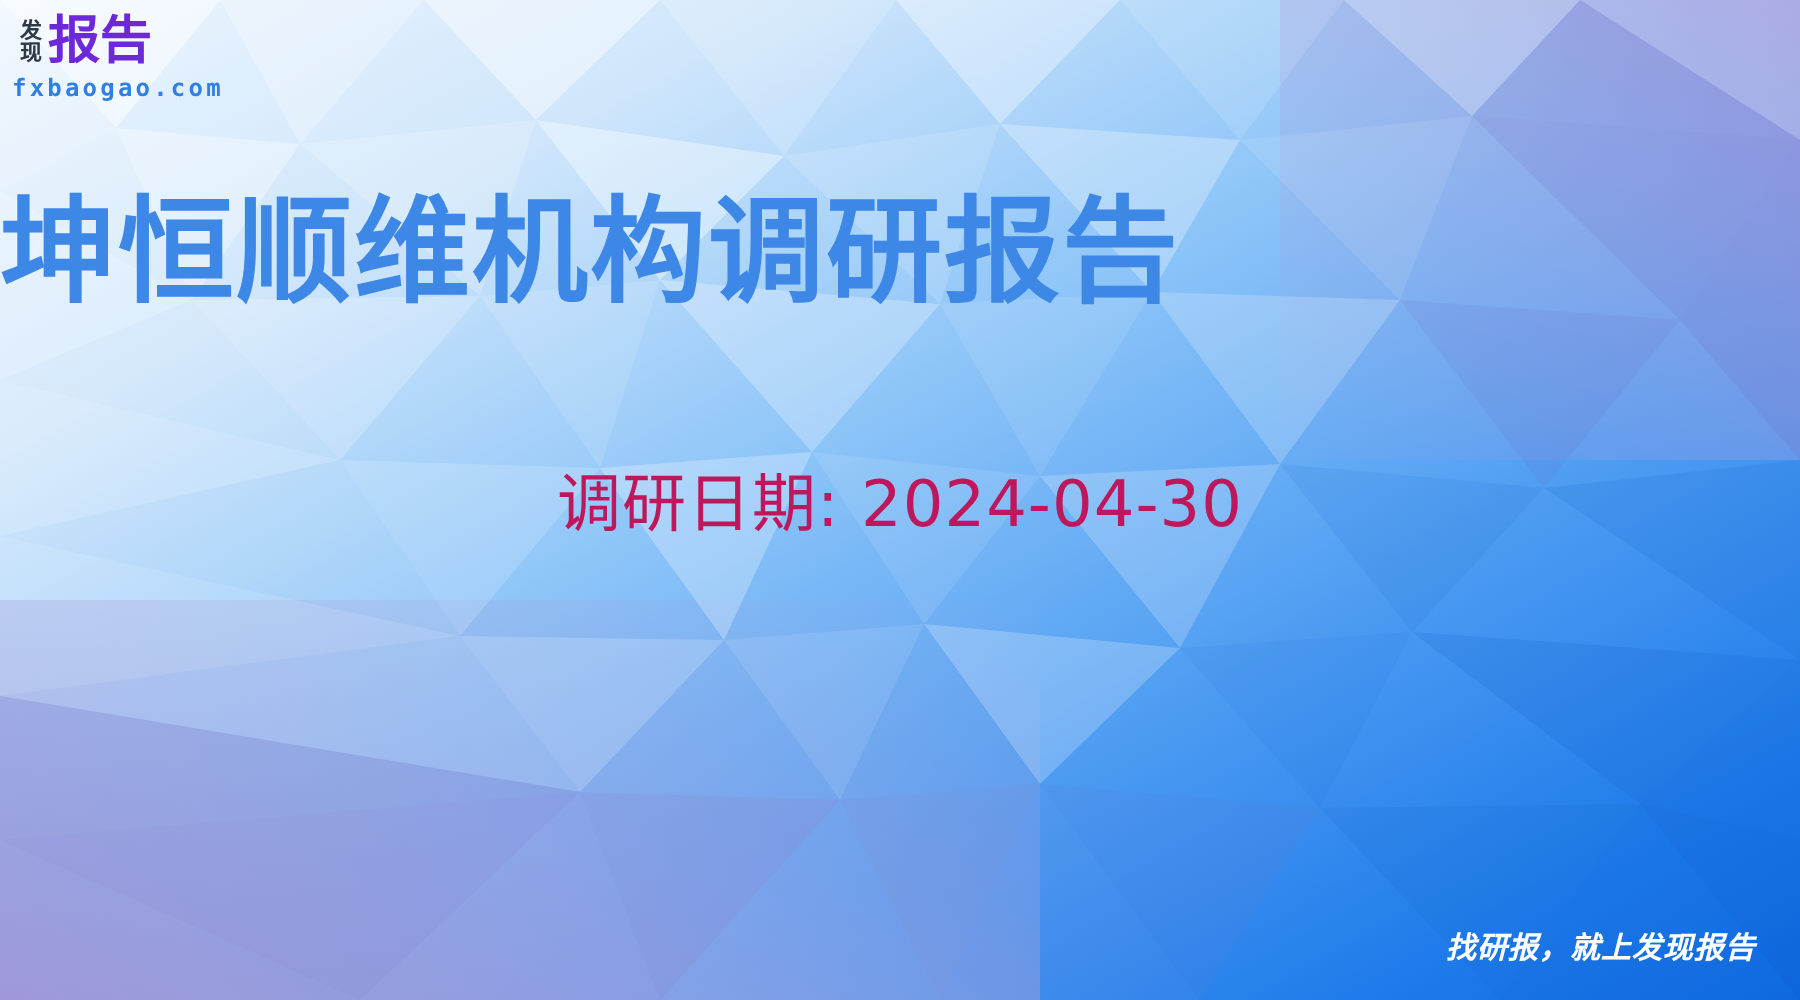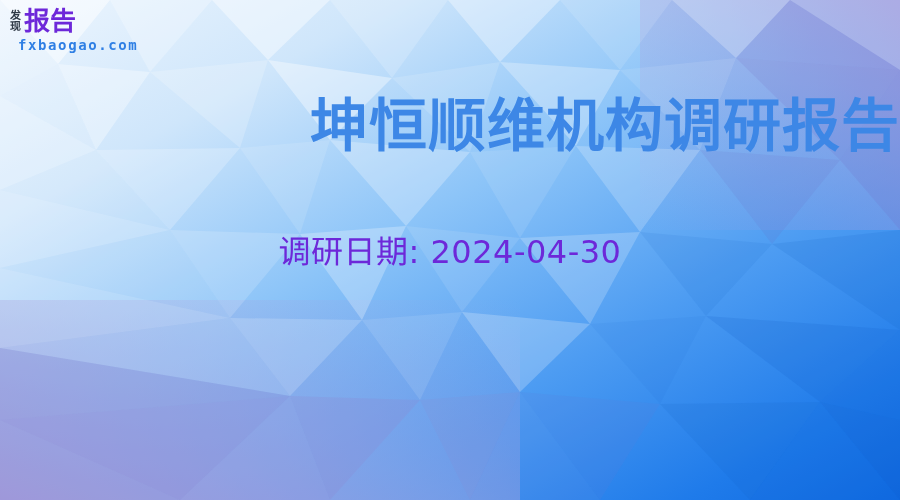--- a/index.html
+++ b/index.html
@@ -62,58 +62,58 @@
   .logo-big {
     font-family: "DejaVu Sans", "Liberation Sans", sans-serif;
     font-size: 26px;
     line-height: 26px;
     font-weight: 900;
     color: #6d28d9;
     letter-spacing: 0px;
   }
   .logo-domain {
     position: absolute;
-    left: 18px;
+    left: 6px;
     top: 37px;
     font-family: "DejaVu Sans Mono", "Liberation Mono", monospace;
-    font-size: 14px;
+    font-size: 12px;
     font-weight: 700;
     color: #2f7fe4;
     letter-spacing: 1.6px;
     white-space: nowrap;
   }
 
   
   .title {
     position: absolute;
     left: 0;
     right: 0;
     top: 90px;
-    text-align: right;
+    text-align: left;
     font-family: "DejaVu Sans", "Liberation Sans", sans-serif;
     font-size: 58px;
     line-height: 72px;
     font-weight: 900;
     color: #3d87e6;
     letter-spacing: 1px;
     white-space: nowrap;
   }
 
   
   .subtitle {
     position: absolute;
     left: 0;
     right: 0;
     top: 230px;
     text-align: center;
     font-family: "DejaVu Sans", "Liberation Sans", sans-serif;
     font-size: 32px;
     line-height: 44px;
     font-weight: 400;
-    color: #6d28d9;
+    color: #be185d;
     letter-spacing: 0.5px;
     white-space: nowrap;
   }
 
   
   .tagline {
     position: absolute;
     right: 22px;
     bottom: 16px;
     font-family: "DejaVu Sans", "Liberation Sans", sans-serif;
@@ -231,14 +231,15 @@
       </div>
       <div class="logo-big">报告</div>
     </div>
   </div>
   <div class="logo-domain">fxbaogao.com</div>
 
   <div class="title">坤恒顺维机构调研报告</div>
 
   <div class="subtitle">调研日期: 2024-04-30</div>
 
+  <div class="tagline">找研报，就上发现报告</div>
 
 </div>
 
 </body></html>

